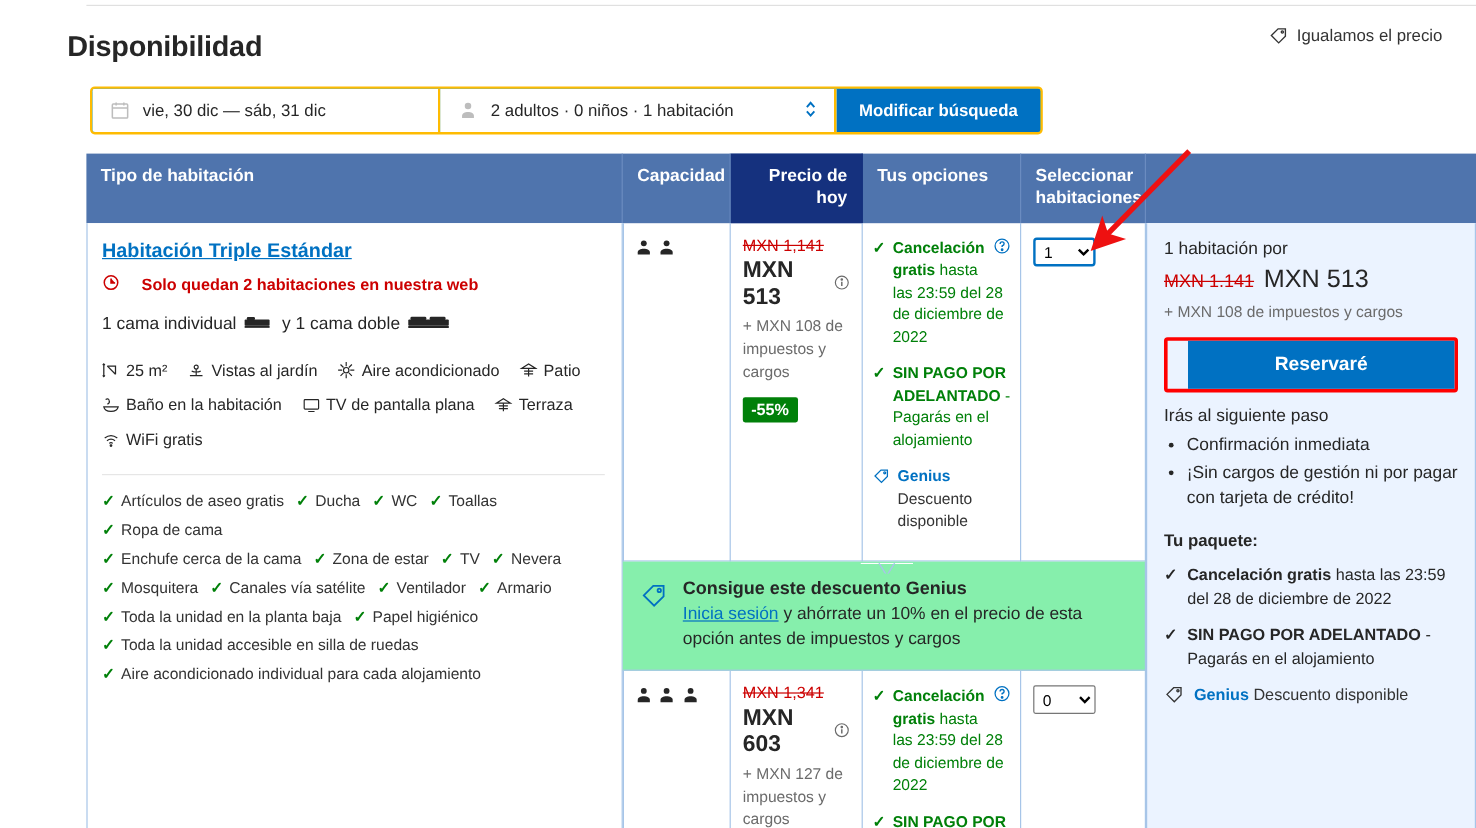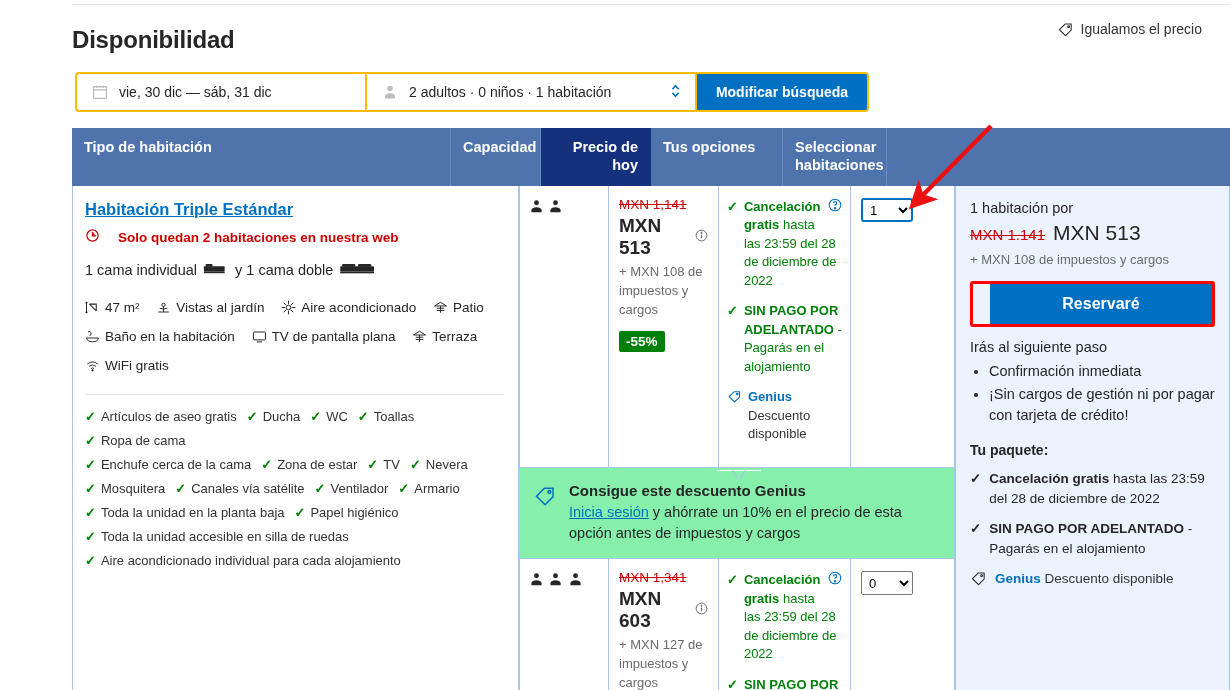--- a/index.html
+++ b/index.html
@@ -15,21 +15,21 @@
     position: relative;
     width: 1230px; height: 690px;
     background: #fff;
   }
   .top-rule {
     position: absolute; left: 72px; top: 4px; width: 1158px; height: 1px;
     background: #e0e0e0;
   }
   
   .page-title {
-    position: absolute; left: 72px; top: 26px;
+    position: absolute; left: 56px; top: 26px;
     font-size: 24px; font-weight: bold; letter-spacing: -0.2px;
     color: #262626;
   }
   .price-match {
     position: absolute; right: 28px; top: 21px;
     display: flex; align-items: center; gap: 8px;
     font-size: 14px; color: #333;
   }
   .tag-ico { display: inline-block; width: 16px; height: 16px; }
   
@@ -60,21 +60,21 @@
     position: absolute; left: 72px; top: 128px;
     width: 1158px;
   }
   .thead { display: flex; background: #4f74ad; }
   .th {
     color: #fff; font-weight: bold; font-size: 14.5px;
     padding: 10px 12px; line-height: 1.25;
     border-right: 1px solid #6b8cc0;
     min-height: 58px;
   }
-  .c-type { width: 379px; }
+  .c-type { width: 447px; }
   .c-cap  { width: 90px; }
   .c-price{ width: 110px; background: #15317e; text-align: right; border-right: 1px solid #15317e;}
   .c-opts { width: 132px; }
   .c-sel  { width: 104px; }
   .c-side { width: 275px; border-right: none; }
 
   .tbody { display: flex; }
   .left-block { width: 447px; border: 1px solid #a7c5e8; border-top: none; background: #fff; }
   .mid-block  { width: 436px; }
   .side-block { width: 275px; background: #ebf3ff; border: 1px solid #a7c5e8; border-top: none;
@@ -264,21 +264,21 @@
             <span class="fac">
               <span class="fi">
                 <svg viewBox="0 0 20 20" width="15" height="15" fill="none" stroke="#262626" stroke-width="1.4">
                   <path d="M2 3 v14"></path>
                     <path d="M0.8 4.3 L2 3 L3.2 4.3"></path>
                     <path d="M0.8 15.7 L2 17 L3.2 15.7"></path>
                   <path d="M6 5.5 h9 v9"></path>
                     <path d="M6 5.5 L15 14.5"></path>
                 </svg>
               </span>
-              <span>47 m²</span>
+              <span>25 m²</span>
             </span>
             <span class="fac">
               <span class="fi">
                 <svg viewBox="0 0 20 20" width="15" height="15" fill="none" stroke="#262626" stroke-width="1.3">
                   <circle cx="10" cy="6.5" r="2.2"></circle>
                     <path d="M10 8.7 v7"></path>
                   <path d="M5 11 q5 2 10 0"></path>
                     <path d="M3 16 h14"></path>
                 </svg>
               </span>

